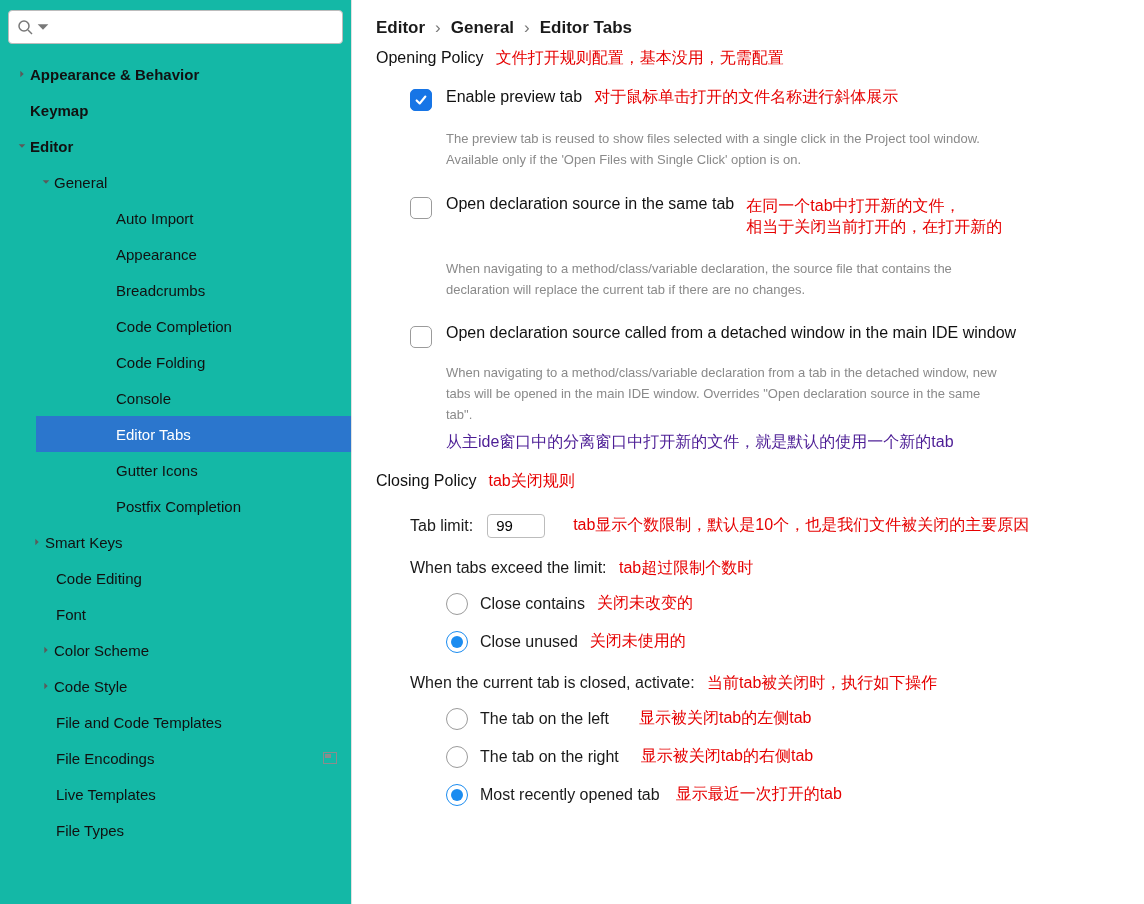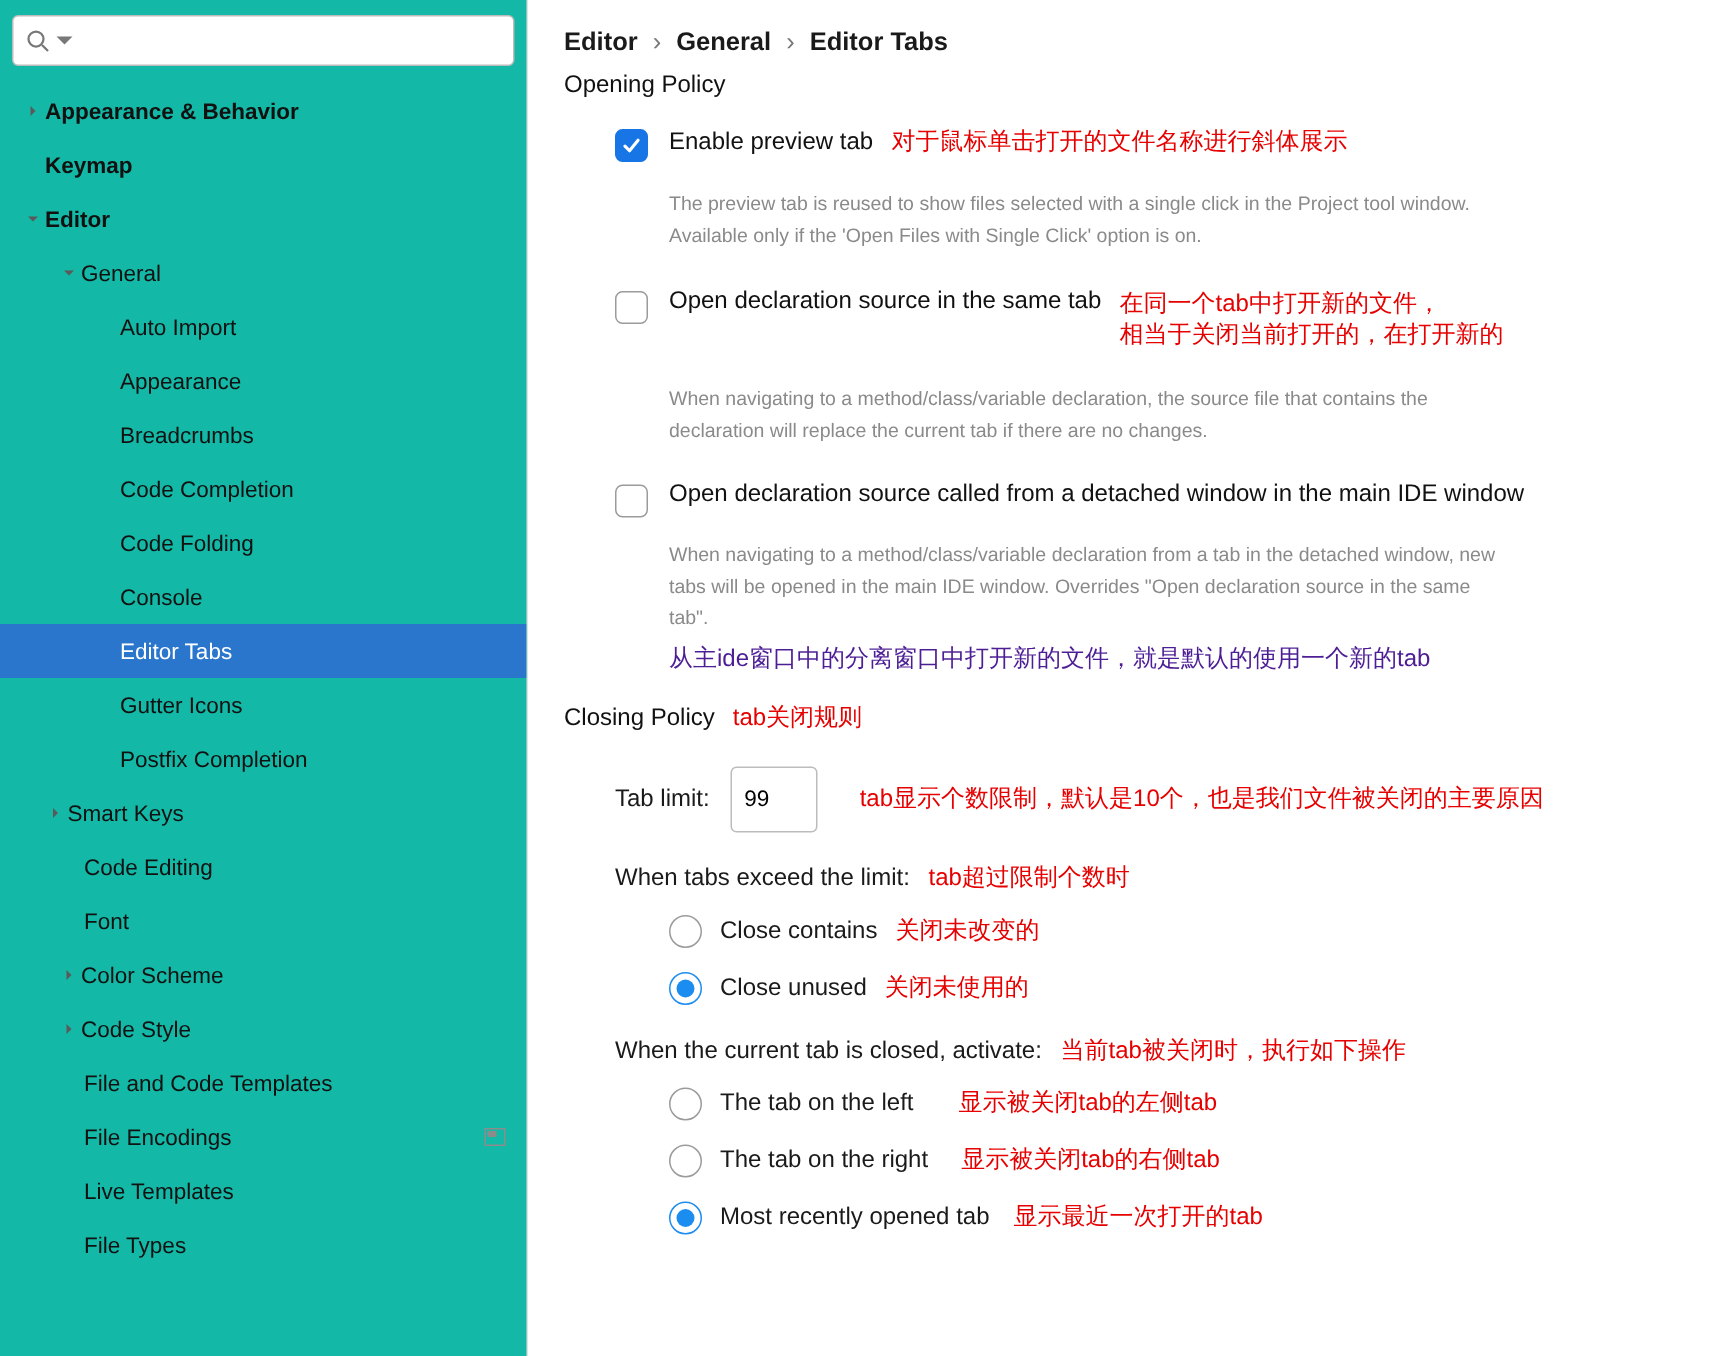--- a/index.html
+++ b/index.html
@@ -67,21 +67,21 @@
     width: 14px; height: 12px; border: 1px solid #8c8c8c;
     display: inline-flex;
   }
   .tree-row .tag::after {
     content: ""; width: 6px; height: 4px; background: #8c8c8c;
     margin: 1px 0 0 1px;
   }
   
   .lvl0 { padding-left: 14px; }
   .lvl1 { padding-left: 38px; }
-  .lvl2 { padding-left: 64px; }
+  .lvl2 { padding-left: 64px; margin-left: 36px; }
   .lvl2.noarrow { padding-left: 80px; }
   .lvl1.noarrow { padding-left: 56px; }
 
   
   .main {
     flex: 1;
     padding: 18px 12px 0 24px;
     overflow-y: auto;
   }
   .crumbs {
@@ -159,21 +159,21 @@
   .closing-block { margin-top: 18px; }
   .field-row {
     display: flex;
     align-items: center;
     gap: 14px;
     padding: 10px 0 8px 34px;
   }
   .field-row .flabel { font-size: 16px; }
   .field-row input {
     width: 58px;
-    height: 44px;
+    height: 24px;
     border: 1px solid #bcbcbc;
     border-radius: 4px;
     padding: 0 8px;
     font-size: 15px;
   }
   .sub-head {
     font-size: 16px;
     padding: 12px 0 6px 34px;
   }
   .radio-row {
@@ -318,20 +318,21 @@
   <div class="crumbs">
     <span>Editor</span>
     <span class="sep">›</span>
     <span>General</span>
     <span class="sep">›</span>
     <span>Editor Tabs</span>
   </div>
 
   <div class="section-title">
     <span>Opening Policy</span>
+    <span class="anno">文件打开规则配置，基本没用，无需配置</span>
   </div>
 
   <div class="opt">
     <span class="box checked">
       <svg viewBox="0 0 16 16" fill="none" stroke="currentColor" stroke-width="2.4" stroke-linecap="round" stroke-linejoin="round">
           <polyline points="3,8.5 6.5,12 13,4"></polyline>
         </svg>
     </span>
     <div class="body">
       <span class="opt-label">Enable preview tab</span>

